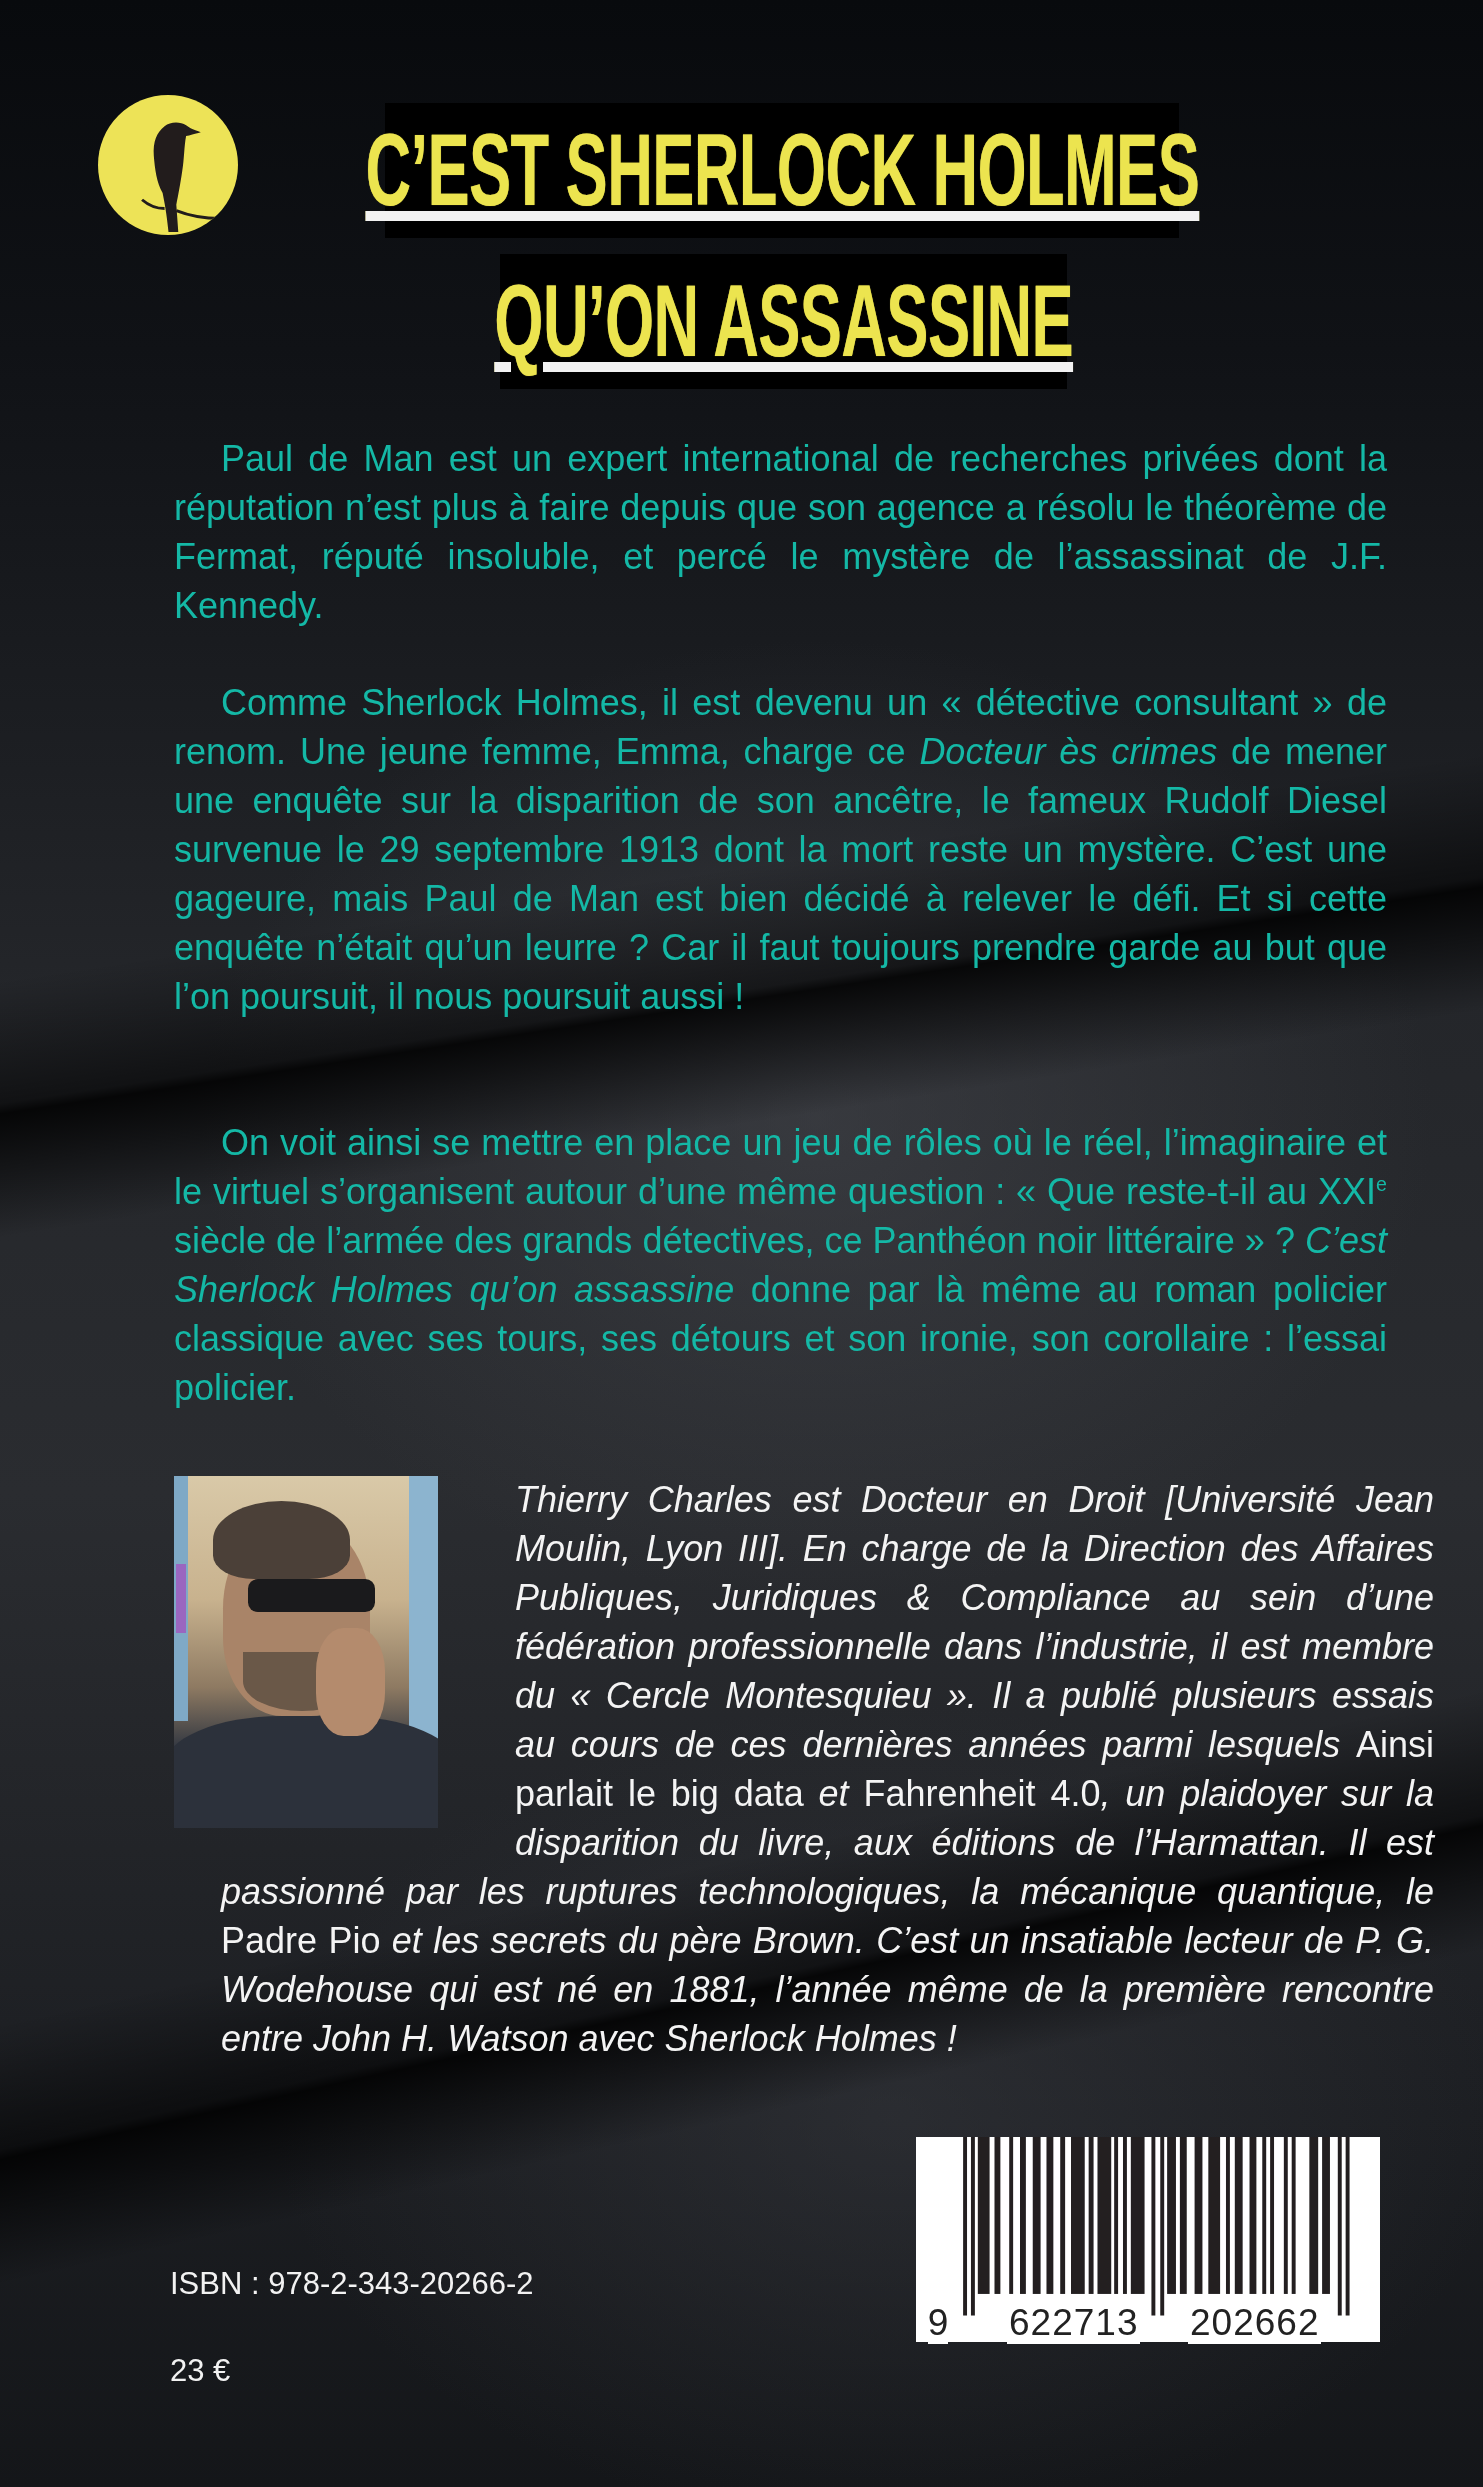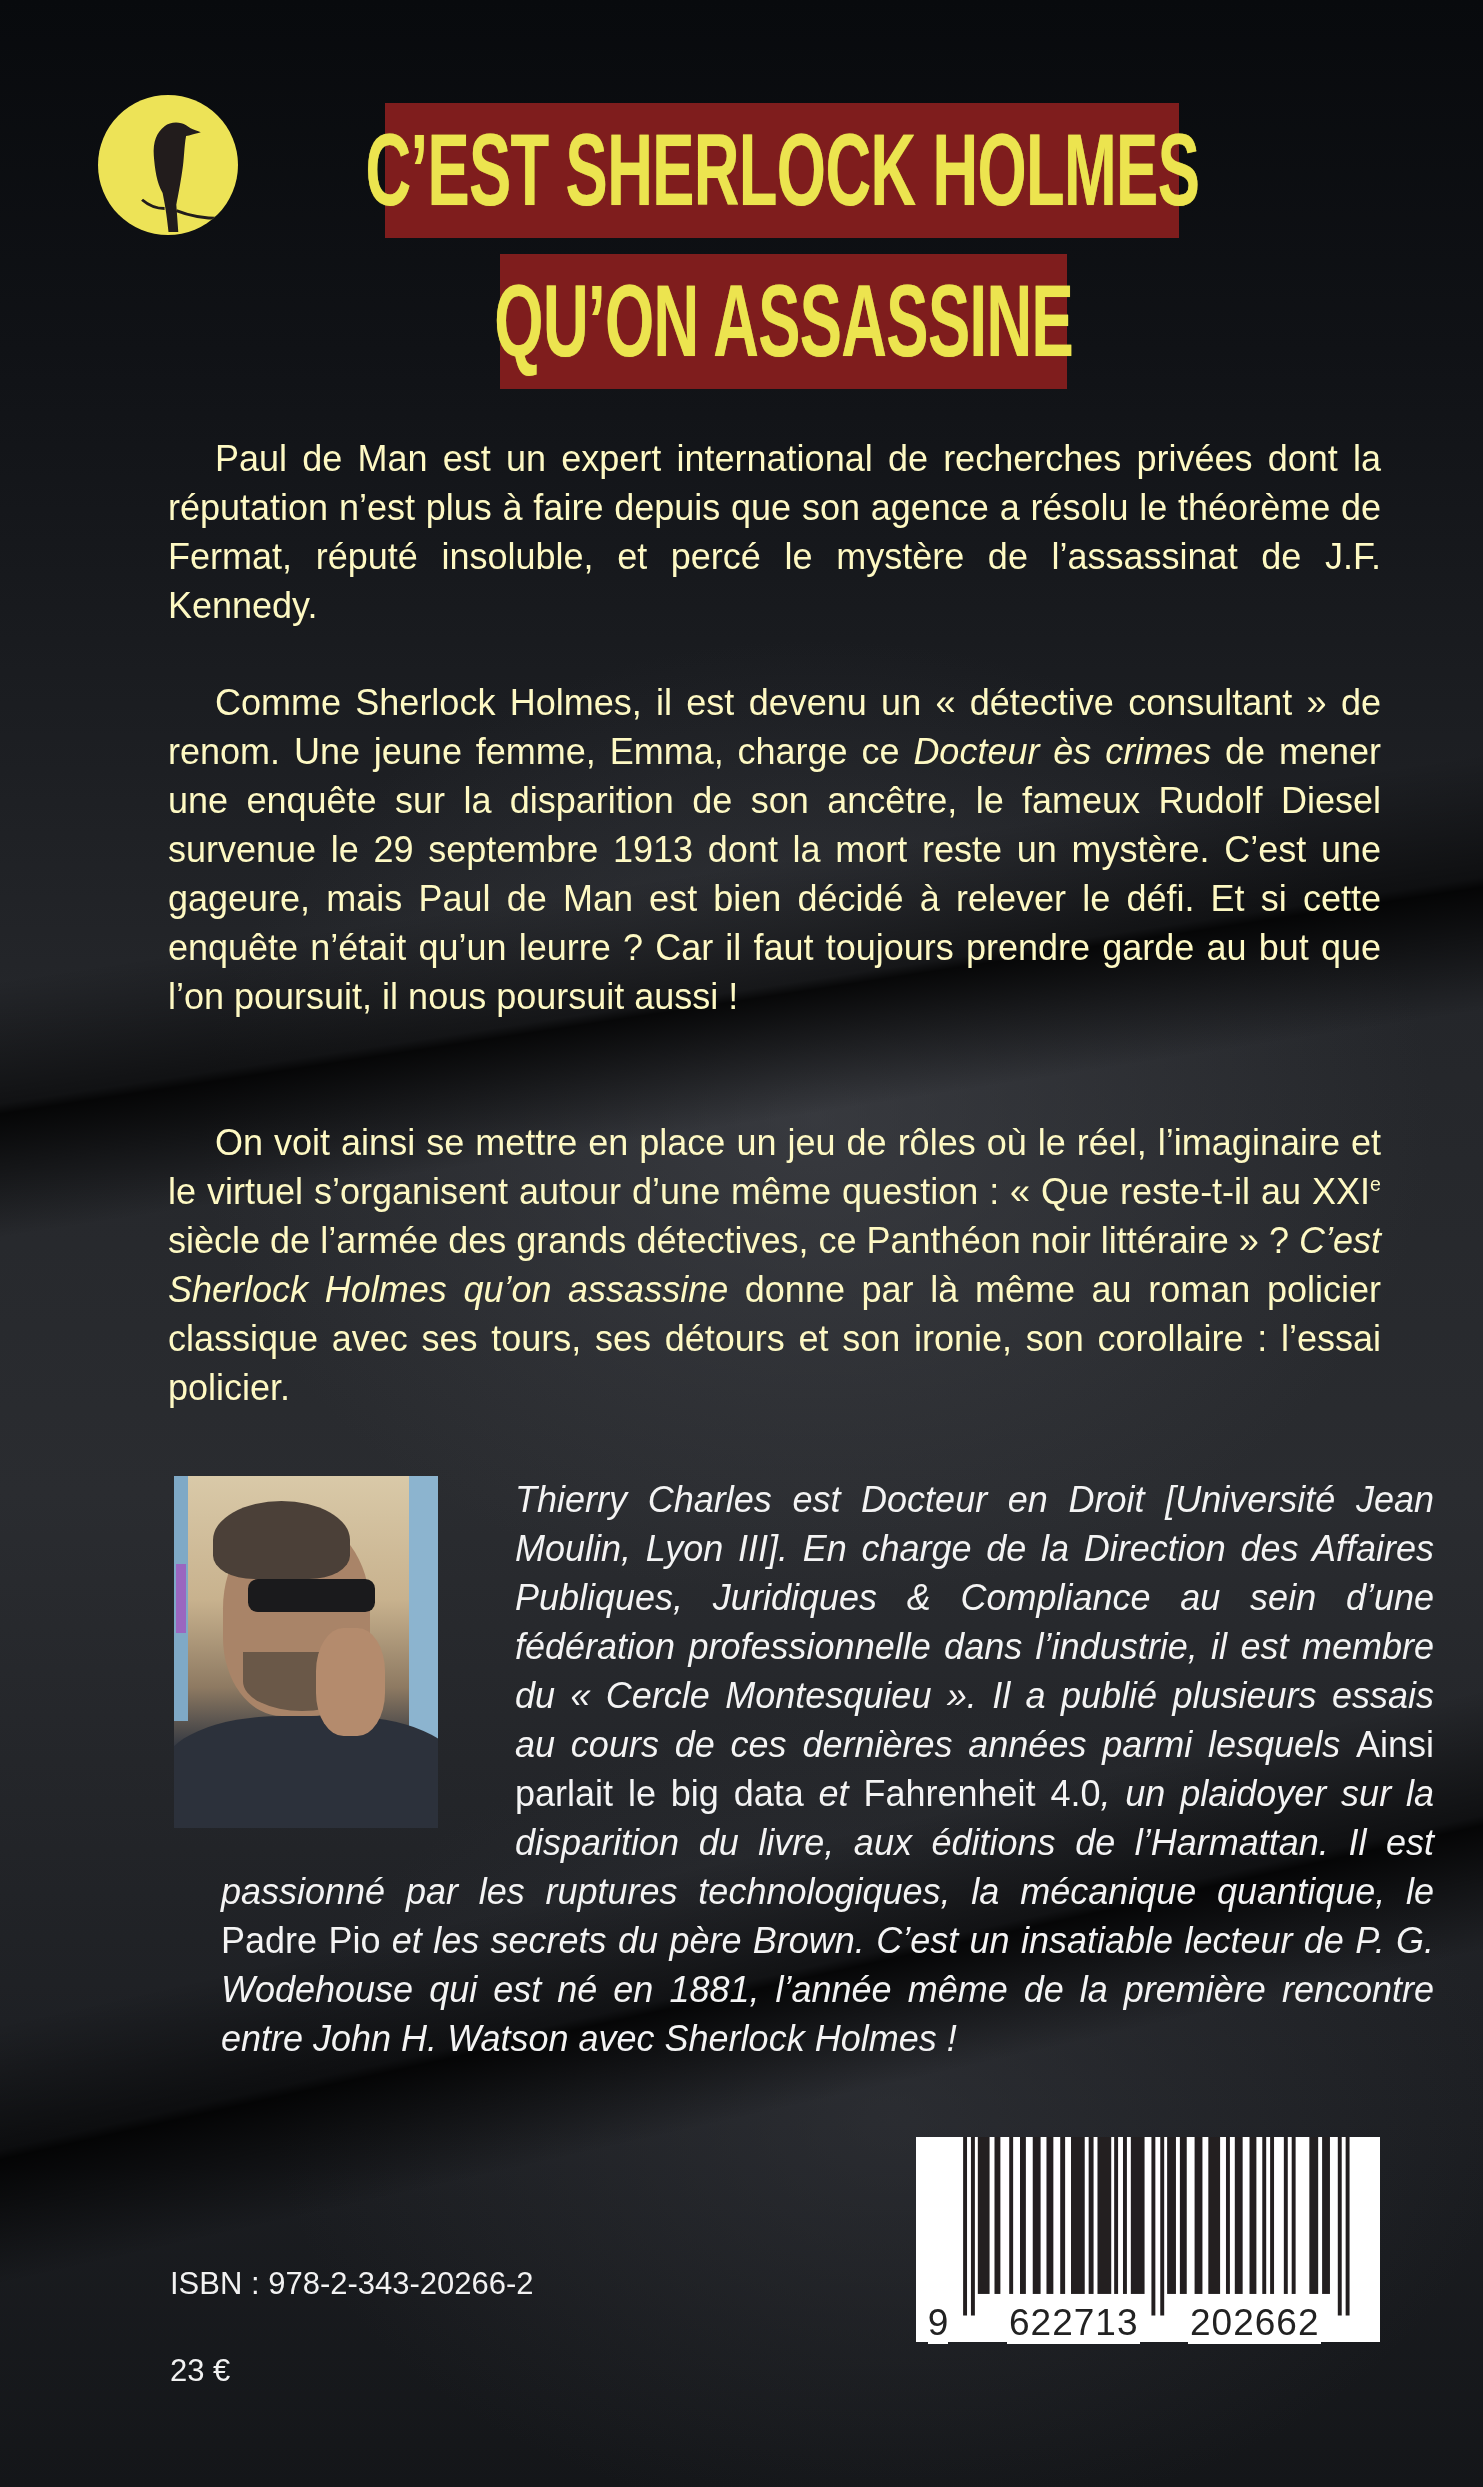--- a/index.html
+++ b/index.html
@@ -25,38 +25,38 @@
   .band.b1 { top: 1010px; transform: rotate(-8.7deg); }
   .band.b2 { top: 2068px; transform: rotate(-12.7deg); }
 
   .logo {
     position: absolute; left: 98px; top: 95px; width: 140px; height: 140px;
     border-radius: 50%; background: #ede357; overflow: hidden;
   }
   .logo svg { position: absolute; left: 0; top: 0; }
 
   .title-box {
-    position: absolute; background: #7f1d1d;
-    display: flex; align-items: center; justify-content: center;
+    position: absolute; background: #000000;
+    display: flex; align-items: center; justify-content: center; text-decoration: underline;
   }
   .title-box span {
     font-family: "Liberation Sans", sans-serif; font-weight: 700;
     color: #ece44f; letter-spacing: -1px;
     transform: scaleX(0.62); transform-origin: center; white-space: nowrap;
     text-shadow: 0 0 1px #b9b23a;
   }
   .tb1 { left: 385px; top: 103px; width: 794px; height: 135px; }
   .tb1 span { font-size: 102px; }
   .tb2 { left: 500px; top: 254px; width: 567px; height: 135px; align-items: center; }
   .tb2 span { font-size: 102px; }
 
   .para {
-    position: absolute; left: 168px; width: 1213px;
+    position: absolute; left: 174px; width: 1213px;
     font-size: 36px; line-height: 49px; text-align: justify;
-    text-indent: 47px; color: #fef9c3;
+    text-indent: 47px; color: #14b8a6;
   }
   .p1 { top: 434px; }
   .p2 { top: 678px; }
   .p3 { top: 1118px; }
 
   .photo {
     position: absolute; left: 174px; top: 1476px; width: 264px; height: 352px;
     overflow: hidden;
     background: linear-gradient(180deg, #d9c9a8 0%, #c8b28e 35%, #8e7a62 60%, #2f3540 78%, #2b3039 100%);
   }

